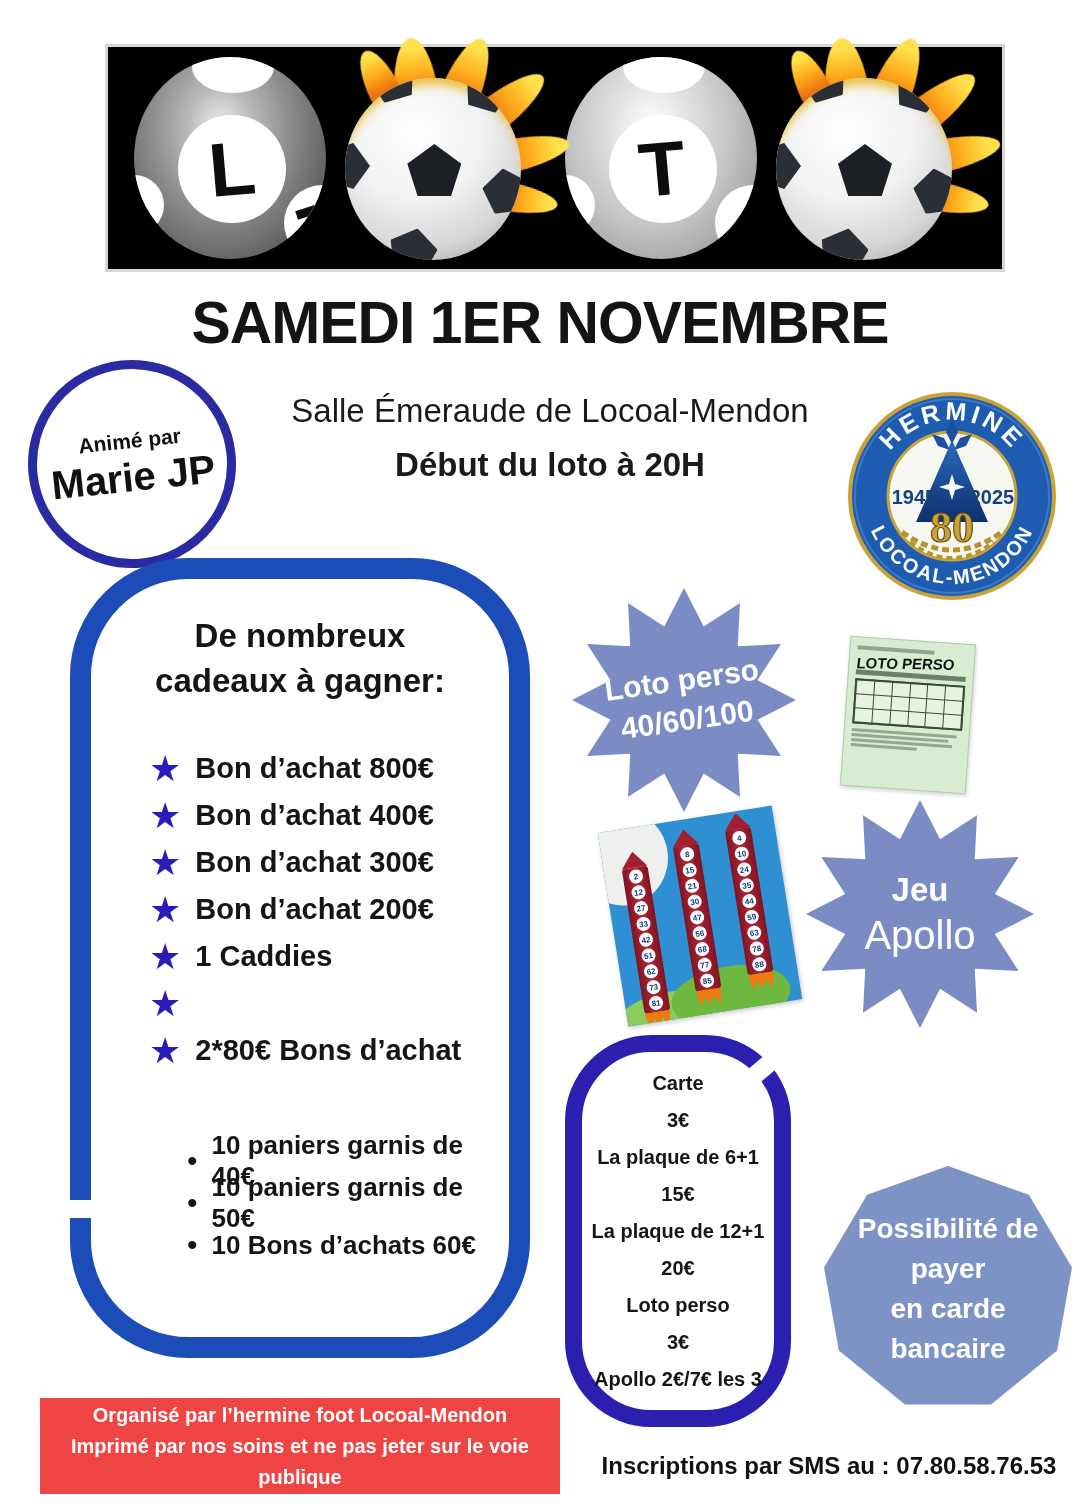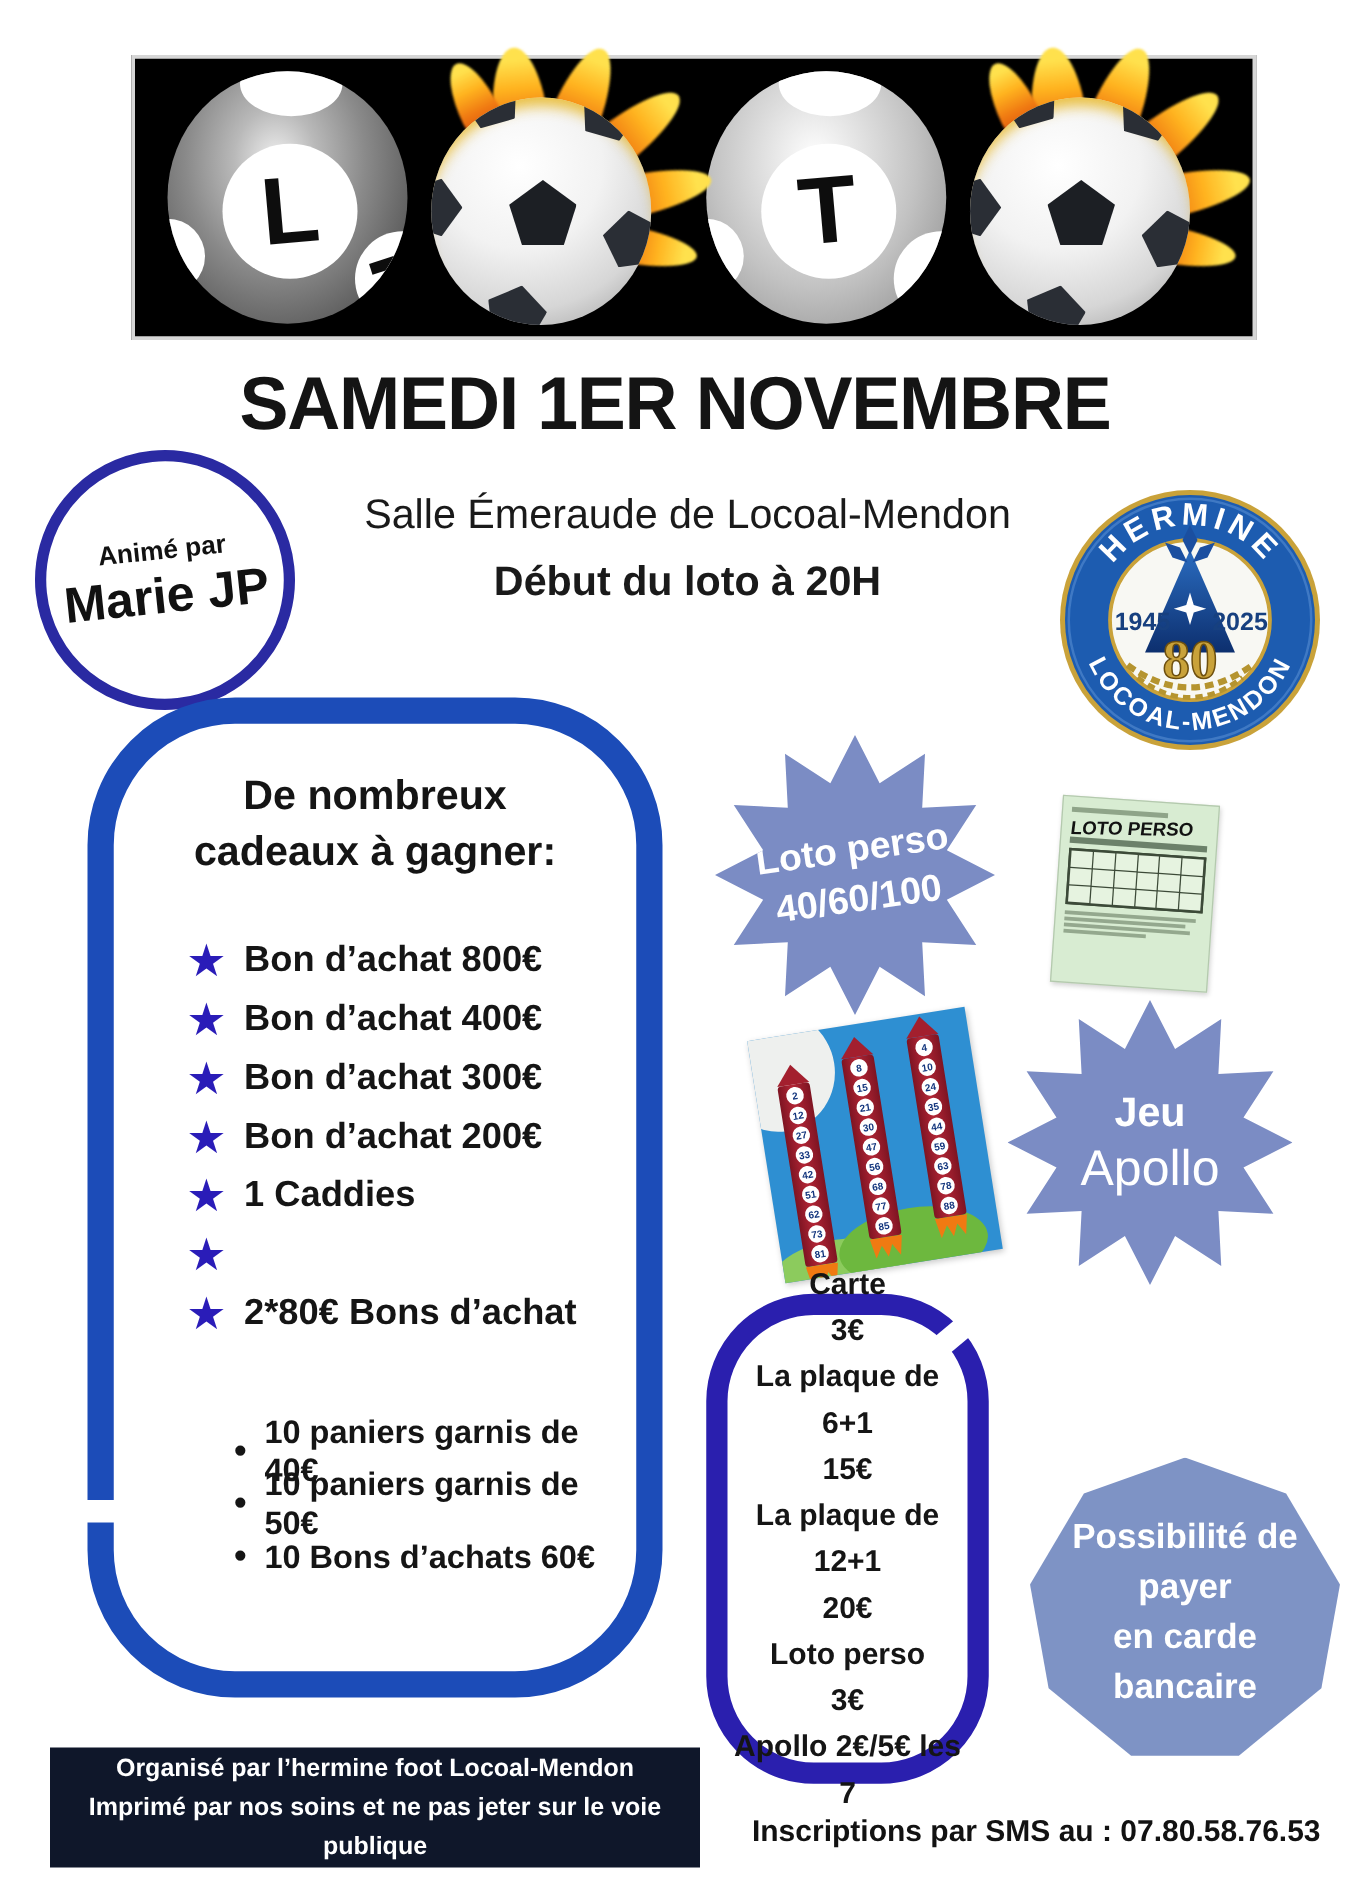--- a/index.html
+++ b/index.html
@@ -115,31 +115,31 @@
          display:flex;flex-direction:column;align-items:center;padding:1px 0;}
   .rbody span{width:14px;height:14px;border-radius:50%;background:#fff;color:#12357d;font-size:8px;
               font-weight:bold;display:flex;align-items:center;justify-content:center;margin:1px 0;}
   .rflame{width:26px;height:16px;background:#f07a12;
           clip-path:polygon(0% 0%,100% 0%,88% 100%,66% 40%,50% 100%,34% 40%,12% 100%);}
 
   
   .pricecard{position:absolute;left:565px;top:1035px;width:226px;height:392px;box-sizing:border-box;
              border:17px solid #2a1fae;border-radius:86px;background:#fff;display:flex;flex-direction:column;
              align-items:center;justify-content:center;}
-  .pricecard .line{font-size:24px;font-weight:bold;color:#151515;line-height:37px;text-align:center;}
+  .pricecard .line{font-size:20px;font-weight:bold;color:#151515;line-height:37px;text-align:center;}
   .notch2{position:absolute;left:744px;top:1056px;width:46px;height:18px;background:#fff;transform:rotate(-40deg);}
 
   
   .nonagon{position:absolute;left:822px;top:1166px;width:252px;height:246px;background:#7e93c5;
            display:flex;flex-direction:column;align-items:center;justify-content:center;text-align:center;
            clip-path:polygon(50% 0%,82.1% 11.7%,99.2% 41.3%,93.3% 75%,67.1% 97%,32.9% 97%,6.7% 75%,0.8% 41.3%,17.9% 11.7%);}
   .nonagon .line{color:#fff;font-size:28px;font-weight:bold;line-height:40px;}
 
   
-  .orgbox{position:absolute;left:40px;top:1398px;width:520px;height:96px;background:#0f172a;
+  .orgbox{position:absolute;left:40px;top:1398px;width:520px;height:96px;background:#ef4444;
           display:flex;flex-direction:column;align-items:center;justify-content:center;text-align:center;}
   .orgbox .line{color:#fff;font-size:20px;font-weight:bold;line-height:31px;}
   .sms{position:absolute;left:584px;top:1452px;width:490px;text-align:center;font-size:24px;
        font-weight:bold;color:#121212;}
 </style>
 </head>
 <body>
 
 <div class="page">
 
@@ -398,21 +398,21 @@
 
   <div class="pricecard">
     <div class="line">Carte</div>
     <div class="line">3€</div>
     <div class="line">La plaque de 6+1</div>
     <div class="line">15€</div>
     <div class="line">La plaque de 12+1</div>
     <div class="line">20€</div>
     <div class="line">Loto perso</div>
     <div class="line">3€</div>
-    <div class="line">Apollo 2€/5€ les 7</div>
+    <div class="line">Apollo 2€/7€ les 3</div>
   </div>
   <div class="notch2"></div>
 
   <div class="nonagon">
     <div class="line">Possibilité de</div>
     <div class="line">payer</div>
     <div class="line">en carde</div>
     <div class="line">bancaire</div>
   </div>
 

